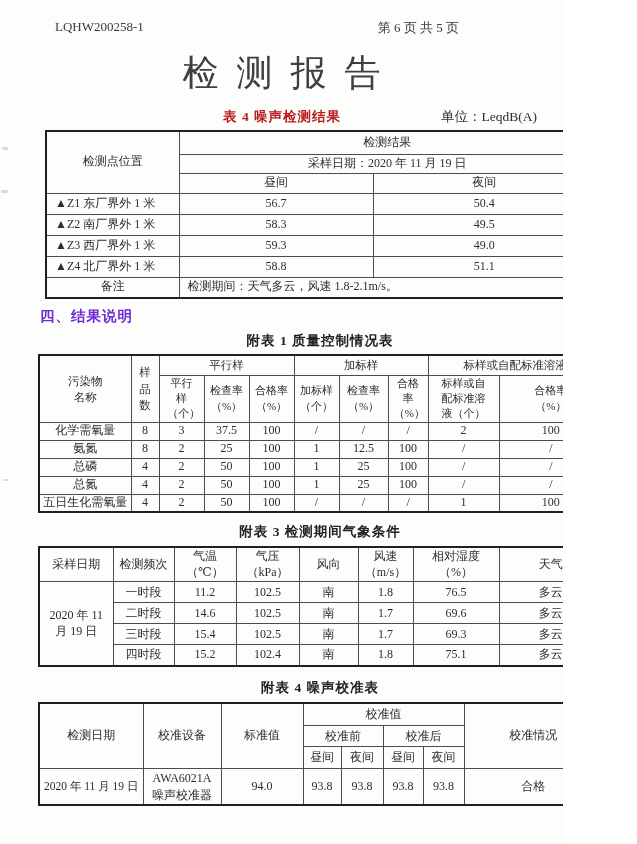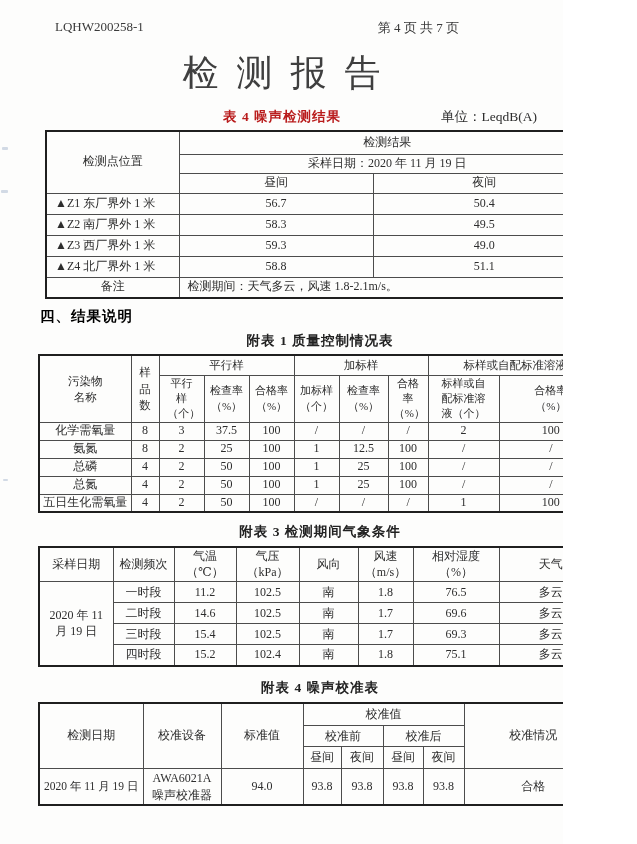--- a/index.html
+++ b/index.html
@@ -25,21 +25,21 @@
   table.a1 tr.hr2 td{font-size:11px;padding:0 1px;}
   table.a1 tr.hr1 td{font-size:11.5px;}
   table.a1 tr.dr{height:18px;}
   table.a1 tr.dr td{padding:0 1px;}
   table.a3{margin:5px 0 0 38px;width:564px;}
   table.a3 tr.hr1{height:23px;} table.a3 tr.dr{height:21px;}
   table.a3 td{font-size:12px;}
   table.a4{margin:5px 0 0 38px;width:564px;}
   table.a4 tr.hr1{height:23px;} table.a4 tr.hr2{height:21px;} table.a4 tr.hr3{height:22px;}
   table.a4 tr.dr{height:30px;}
-  .section-heading{margin:8px 0 0 40px;font-size:14.5px;font-weight:bold;color:#000000;letter-spacing:1px;}
+  .section-heading{margin:8px 0 0 40px;font-size:14.5px;font-weight:bold;color:#6d28d9;letter-spacing:1px;}
   .capc{text-align:center;font-weight:bold;font-size:13.5px;color:#222;letter-spacing:1px;width:640px;}
   .cap-a1{margin-top:6px;}
   .cap-a3{margin-top:10px;}
   .cap-a4{margin-top:12px;}
   .cellL{text-align:left;padding-left:8px;}
   .vert{display:inline-block;width:1.15em;word-break:break-all;line-height:1.45;}
   .wrap{display:inline-block;word-break:break-all;line-height:1.4;}
   .w32{max-width:3.4em;}
   .w26{max-width:2.6em;}
   .w46{max-width:4.8em;}
@@ -53,21 +53,21 @@
 </head>
 <body>
 
 <div class="page">
   <div class="speck sp1"></div>
   <div class="speck sp2"></div>
   <div class="speck sp3"></div>
 
   <div class="page-header">
     <span>LQHW200258-1</span>
-    <span>第 4 页 共 7 页</span>
+    <span>第 6 页 共 5 页</span>
   </div>
 
   <div class="title">检测报告</div>
 
   <div class="cap4">
     <span class="caption">表 4  噪声检测结果</span>
     <span class="unit">单位：LeqdB(A)</span>
   </div>
 
   <table class="t4">

